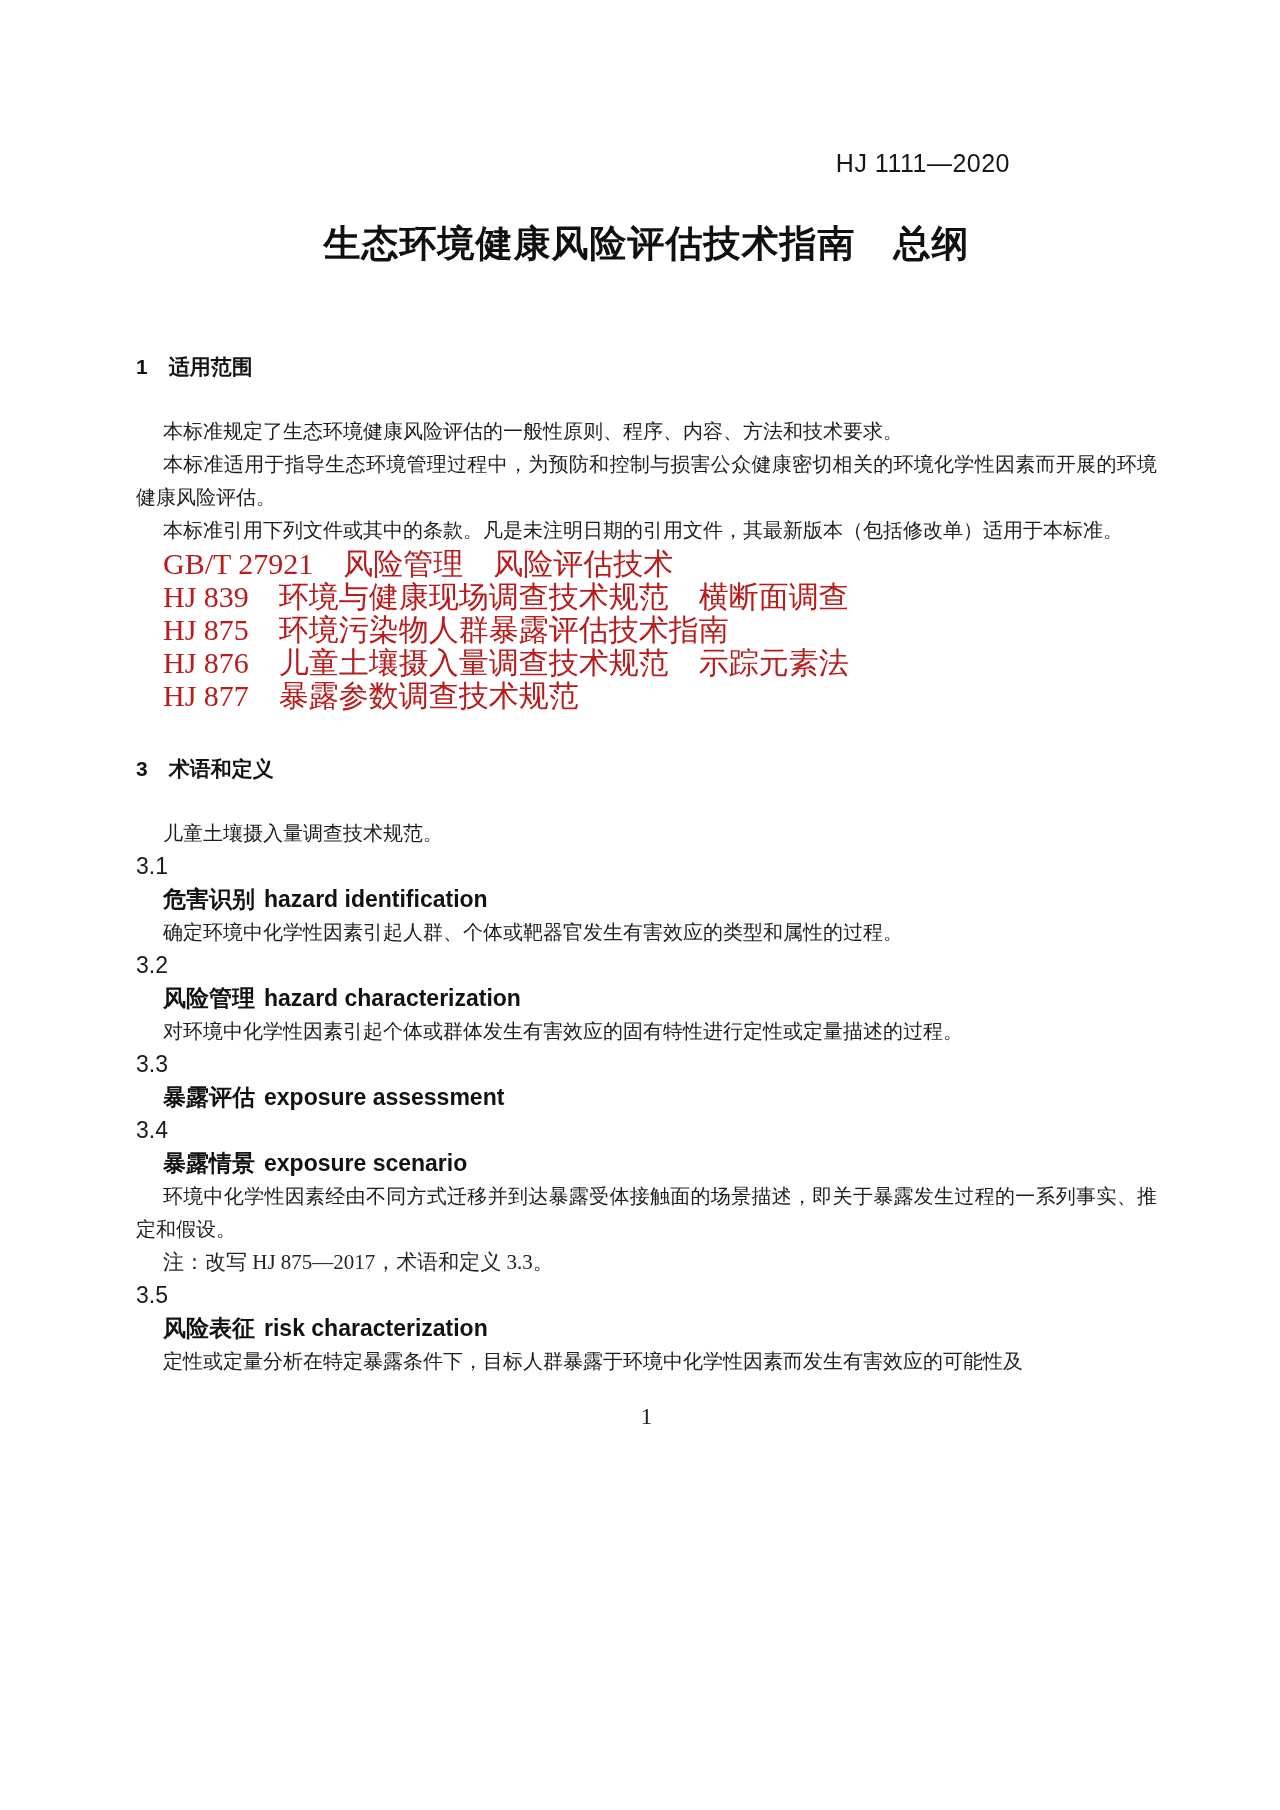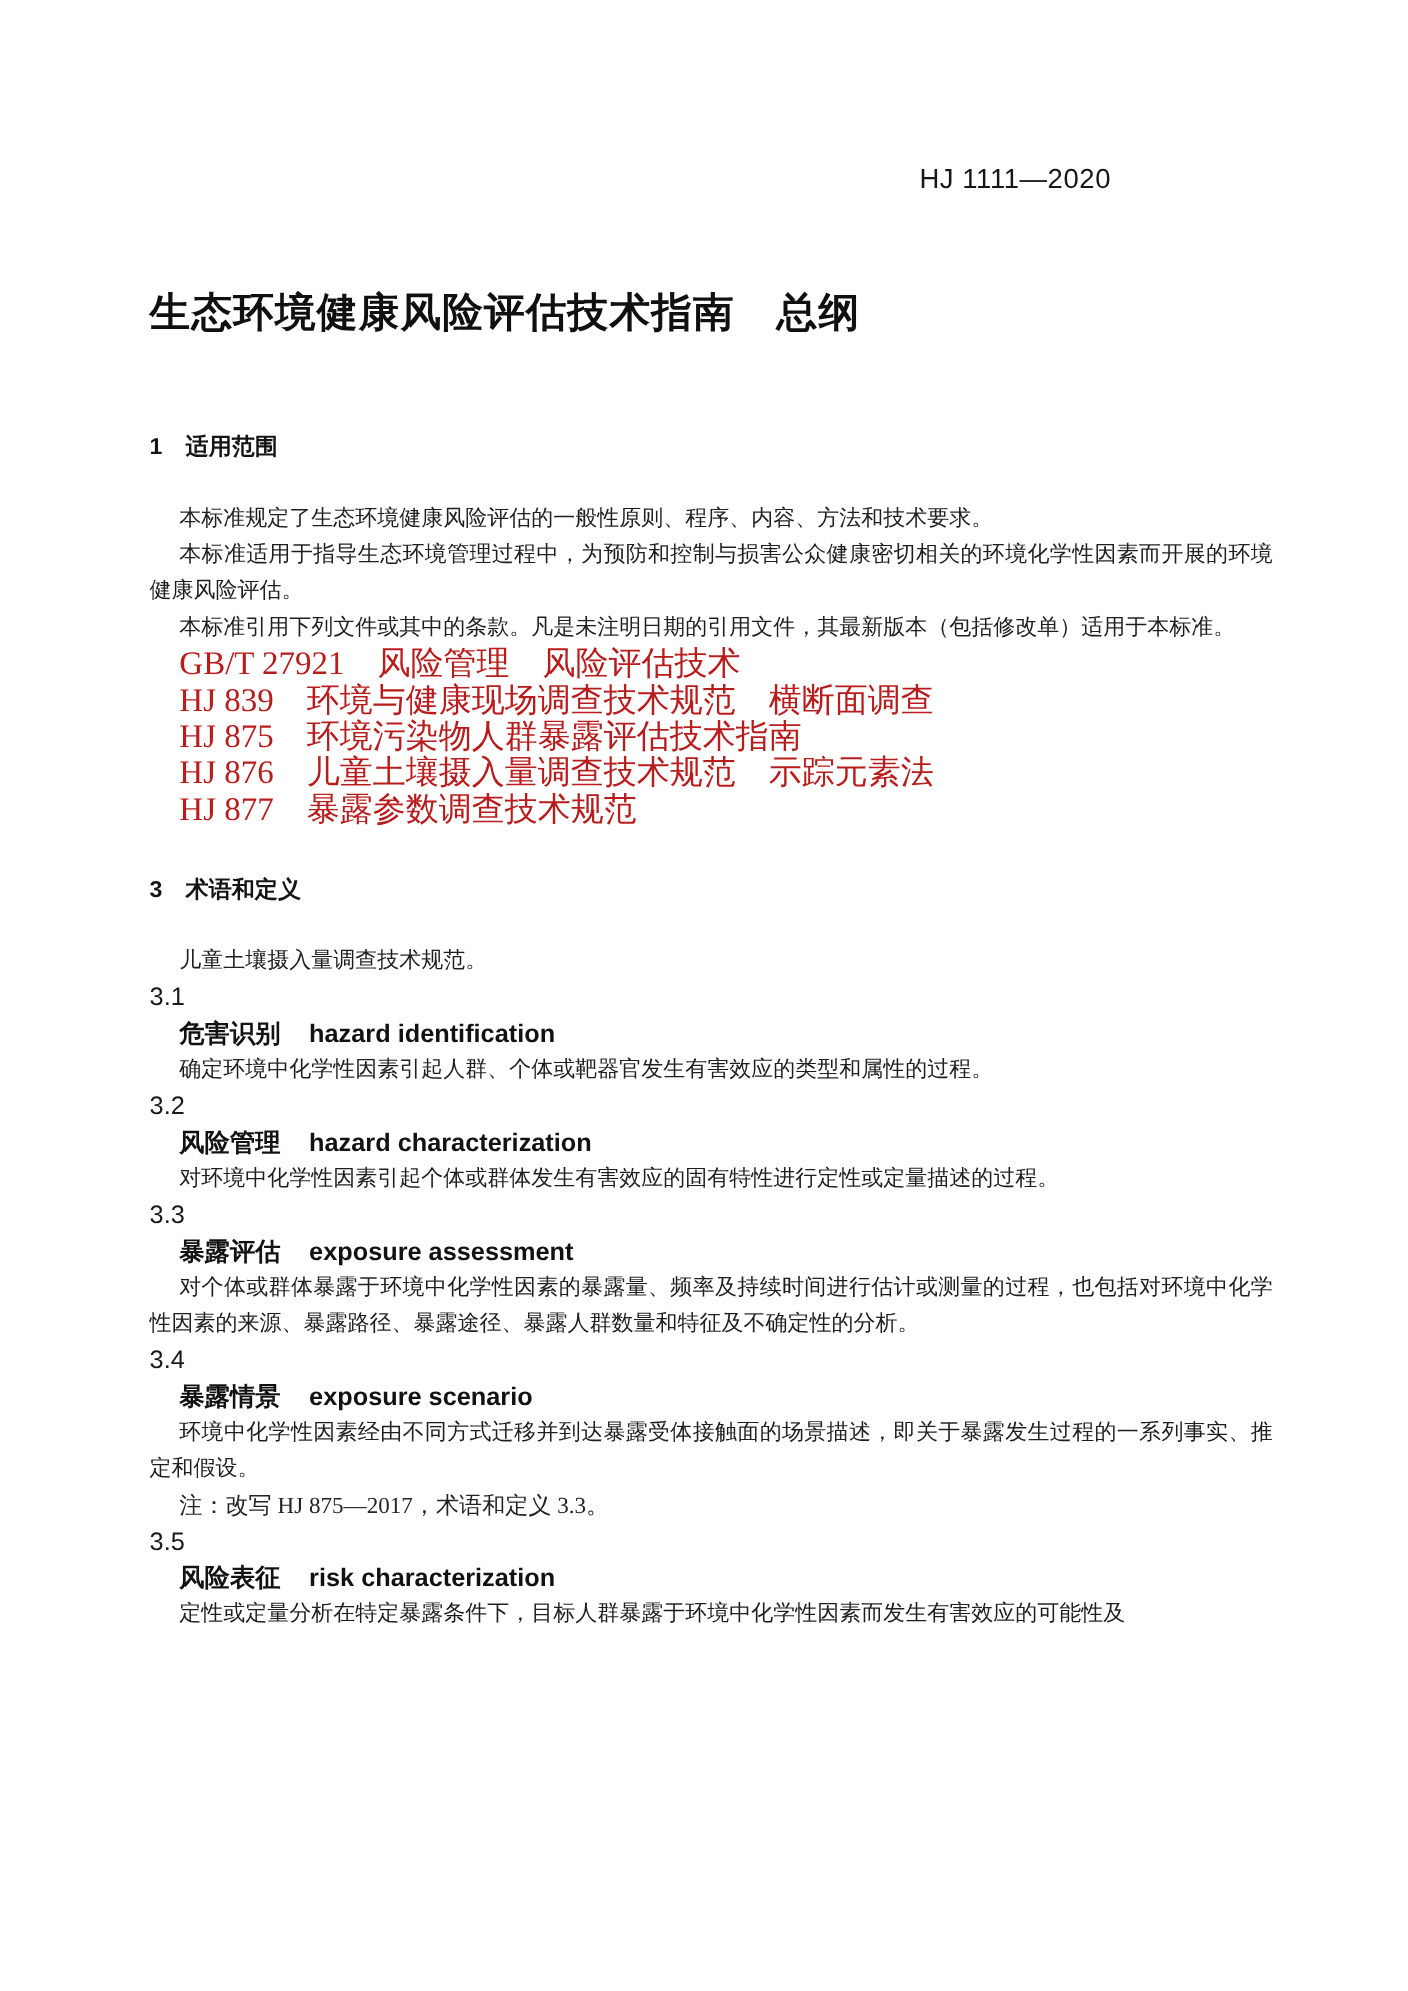--- a/index.html
+++ b/index.html
@@ -22,22 +22,22 @@
     text-align: right;
     padding-right: 147px;
     font-family: "Liberation Sans", "DejaVu Sans", sans-serif;
     font-size: 25px;
     line-height: 30px;
     letter-spacing: 0.5px;
     color: #171717;
   }
 
   .doc-title {
-    margin-top: 84px;
-    text-align: left;
+    margin-top: 44px;
+    text-align: center;
     font-family: "Liberation Sans", "DejaVu Sans", sans-serif;
     font-weight: bold;
     font-size: 37px;
     line-height: 44px;
     color: #101010;
     letter-spacing: 1px;
   }
 
   .sec-heading {
     margin: 40px 0 32px 0;
@@ -75,21 +75,21 @@
     margin: 0;
     padding-left: 27px;
     font-size: 23px;
     line-height: 33px;
     font-weight: bold;
     color: #121212;
   }
   .term-name .zh { font-family: "Liberation Sans", "DejaVu Sans", sans-serif; }
   .term-name .en {
     font-family: "Liberation Sans", "DejaVu Sans", sans-serif;
-    margin-left: 26px;
+    margin-left: 9px;
   }
   .note-line {
     margin: 0;
     padding-left: 27px;
     font-size: 21px;
     line-height: 33px;
     color: #242424;
   }
   .page-number {
     margin-top: 22px;
@@ -142,21 +142,20 @@
           <span class="zh">风险管理</span><span class="en">hazard characterization</span>
         </p>
         <p class="para">对环境中化学性因素引起个体或群体发生有害效应的固有特性进行定性或定量描述的过程。</p>
       </div>
 
       <div>
         <p class="term-number">3.3</p>
         <p class="term-name">
           <span class="zh">暴露评估</span><span class="en">exposure assessment</span>
         </p>
-        <p class="para">对个体或群体暴露于环境中化学性因素的暴露量、频率及持续时间进行估计或测量的过程，也包括对环境中化学性因素的来源、暴露路径、暴露途径、暴露人群数量和特征及不确定性的分析。</p>
       </div>
 
       <div>
         <p class="term-number">3.4</p>
         <p class="term-name">
           <span class="zh">暴露情景</span><span class="en">exposure scenario</span>
         </p>
         <p class="para">环境中化学性因素经由不同方式迁移并到达暴露受体接触面的场景描述，即关于暴露发生过程的一系列事实、推定和假设。</p>
         <p class="note-line">注：改写 HJ 875—2017，术语和定义 3.3。</p>
       </div>

